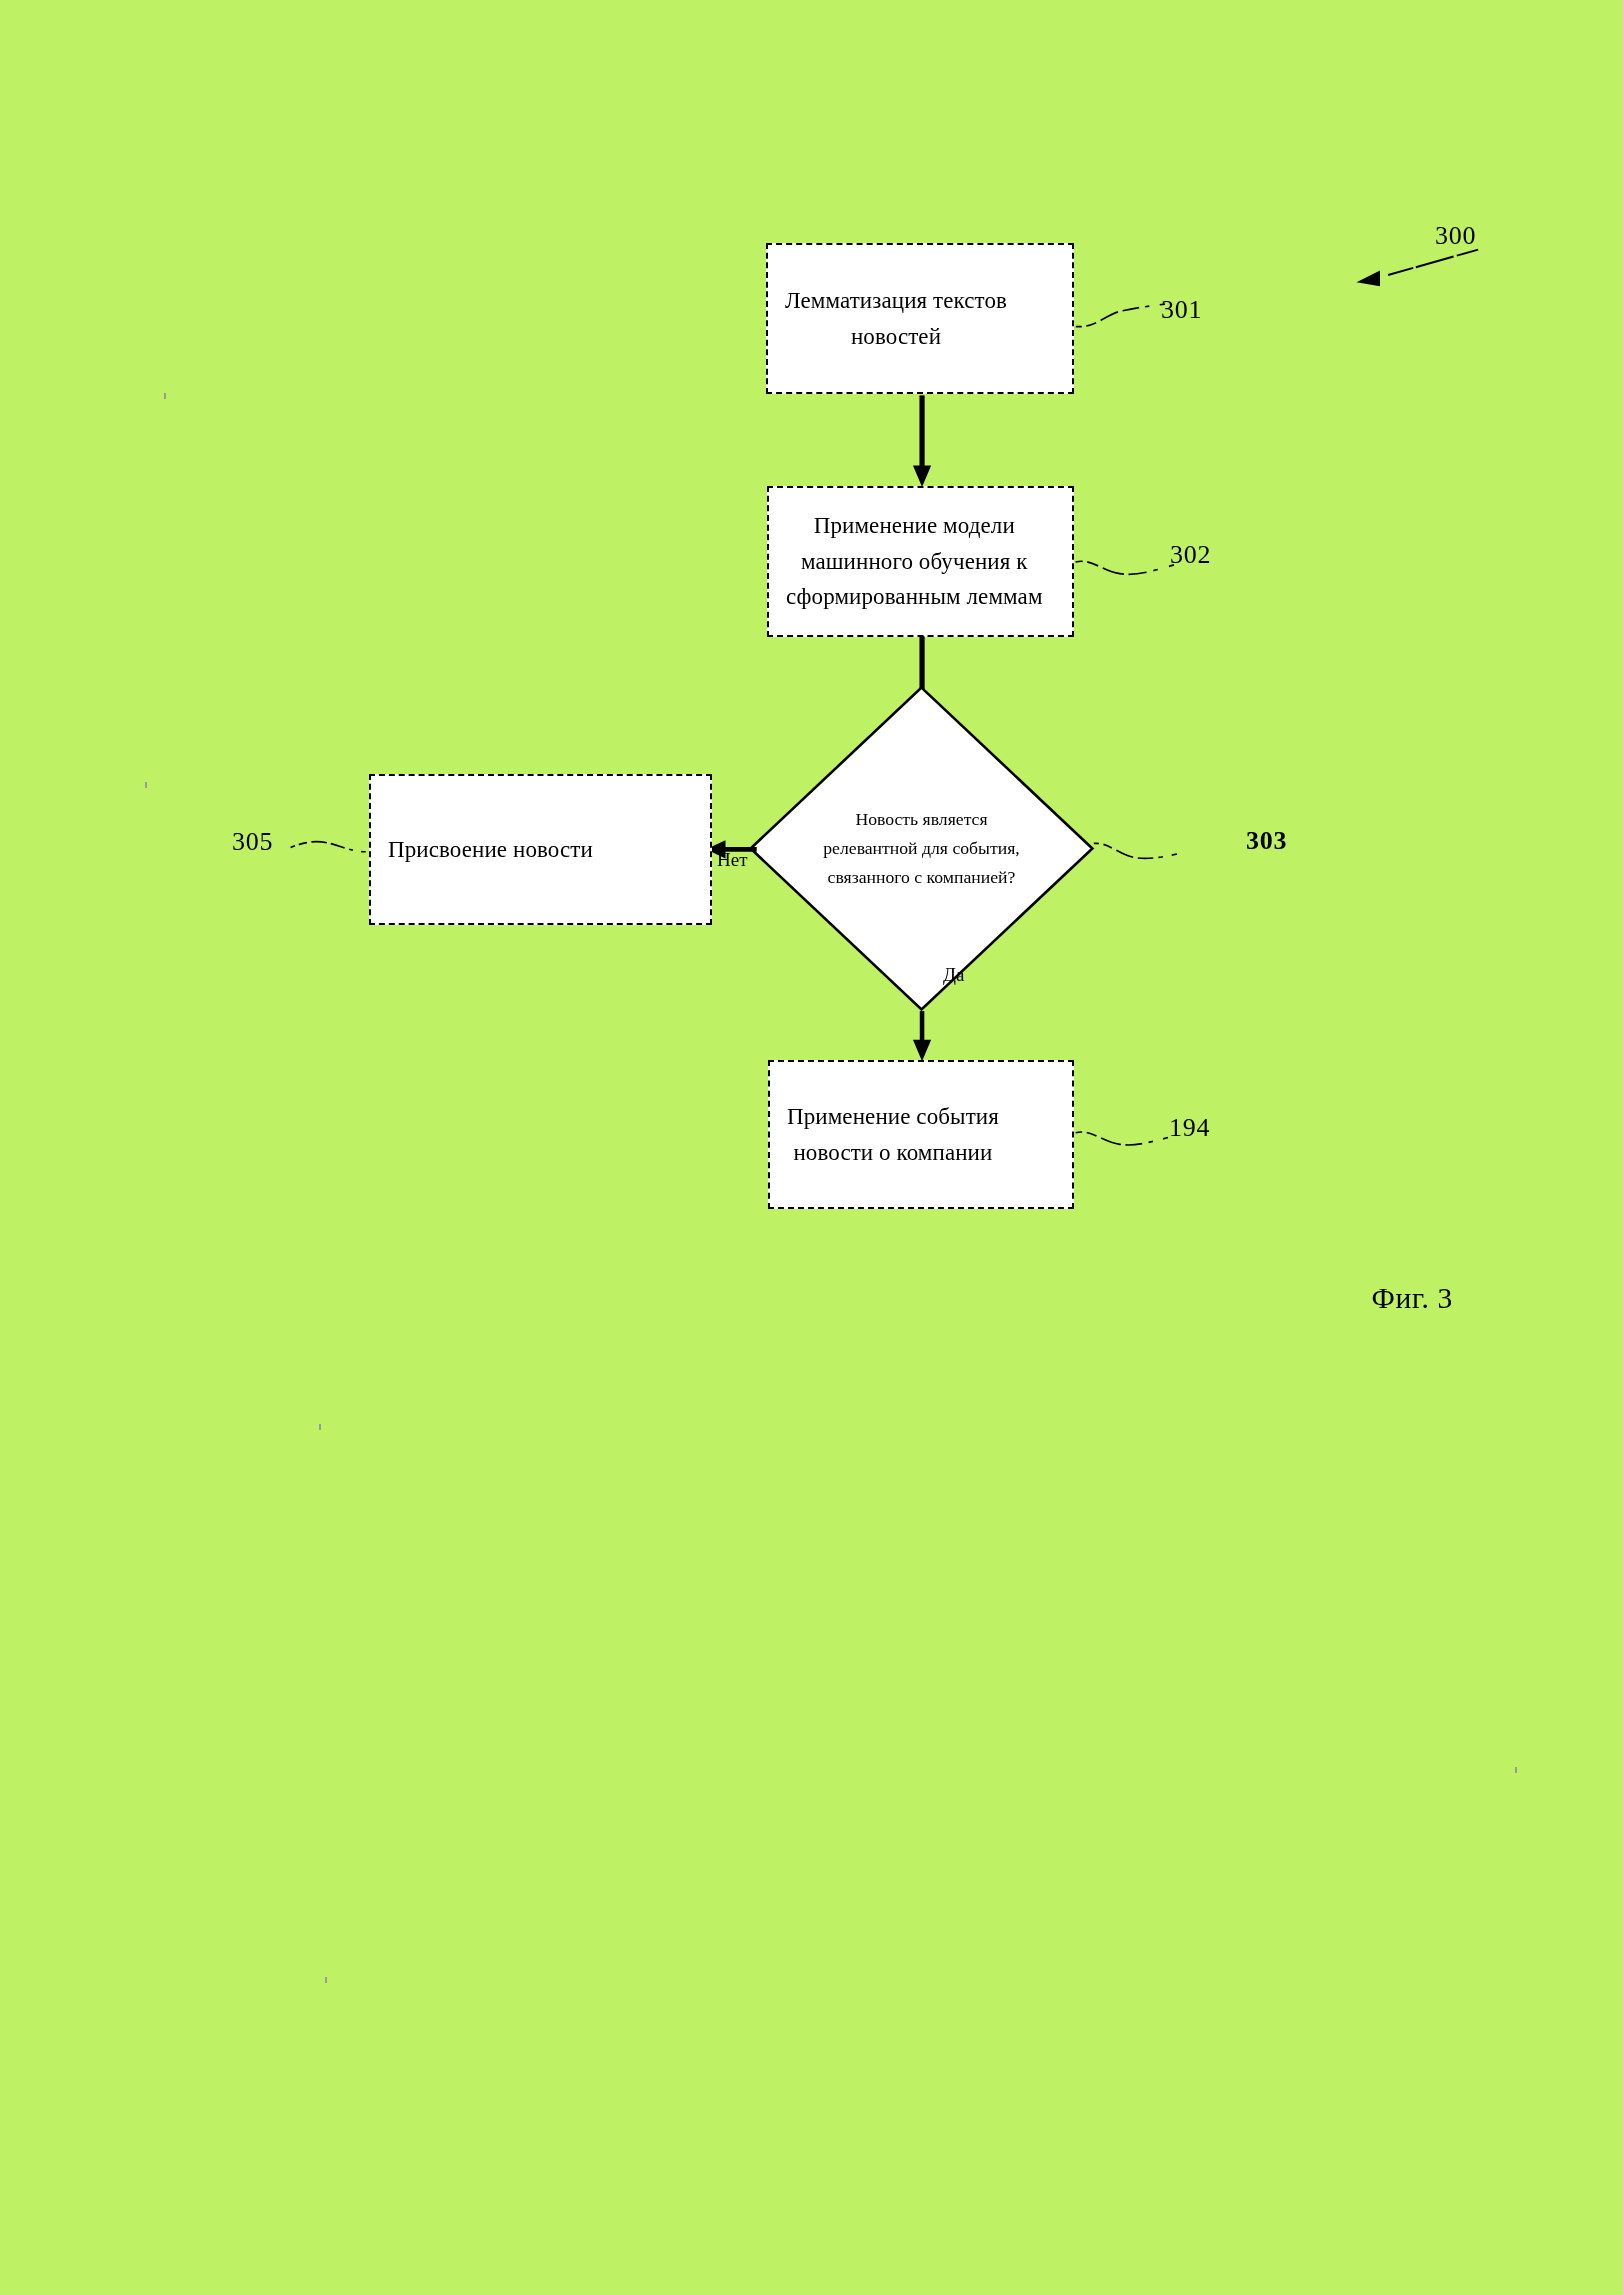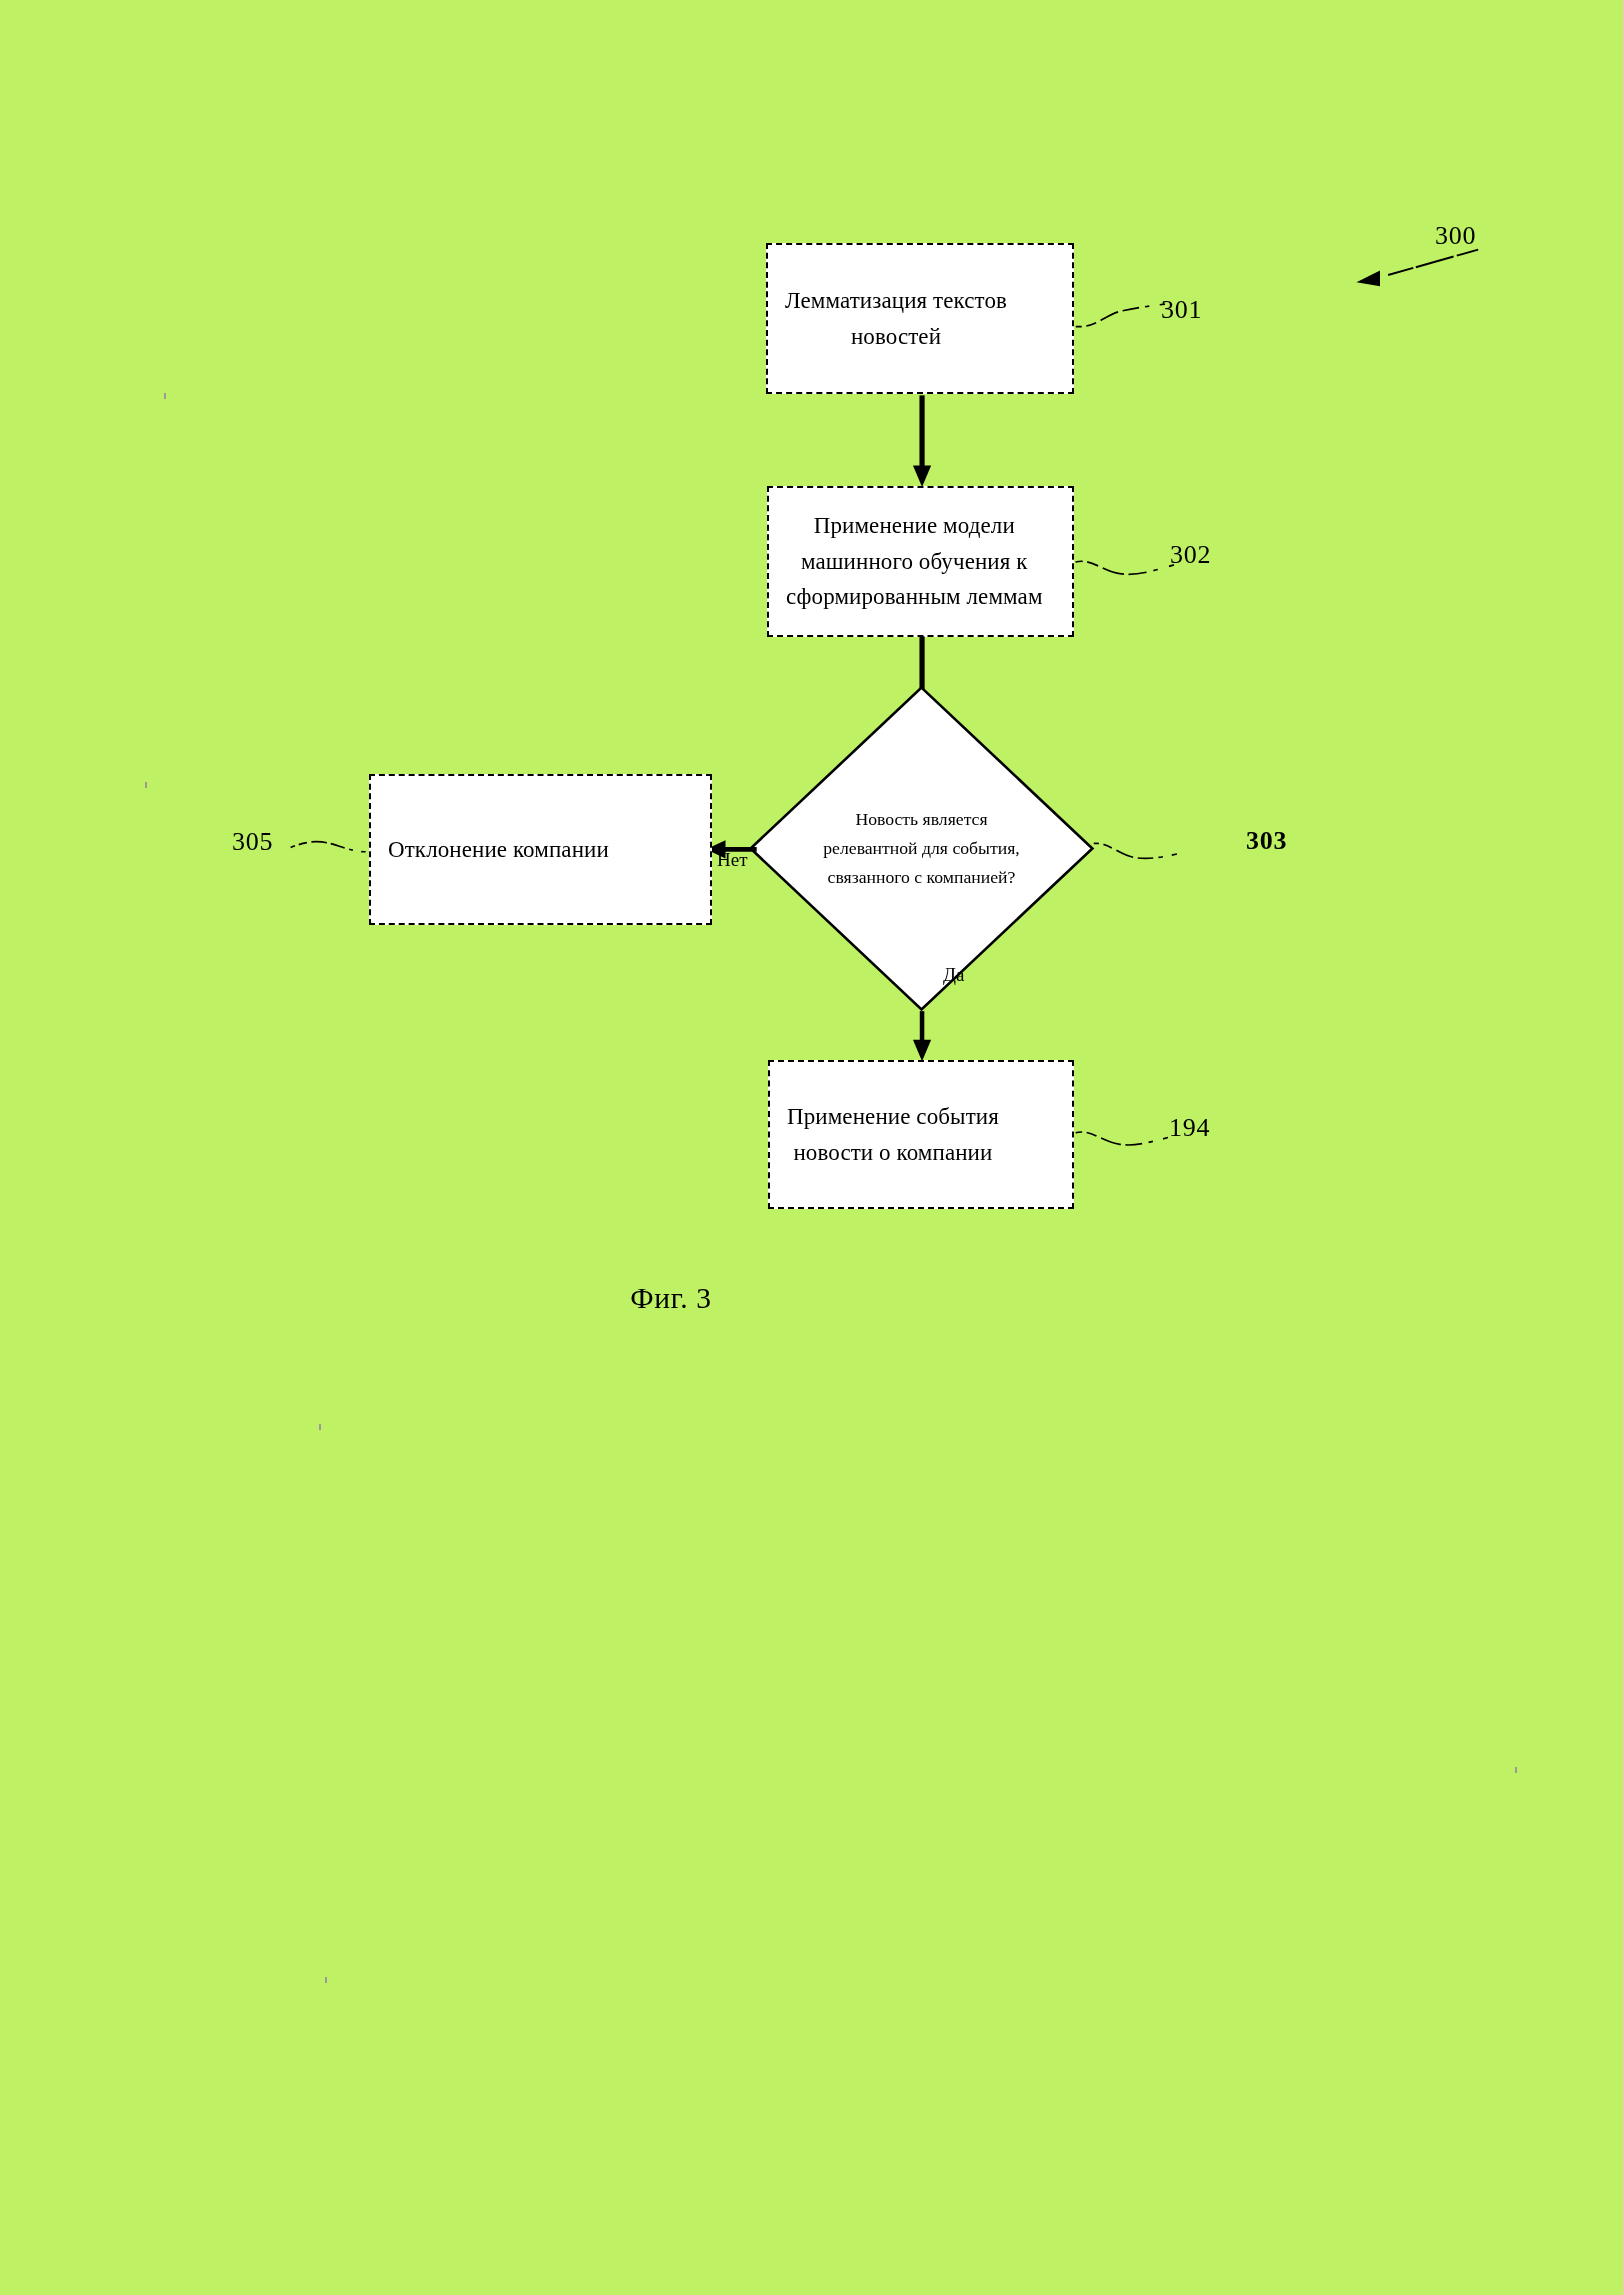--- a/index.html
+++ b/index.html
@@ -90,21 +90,21 @@
   
   .leader { position: absolute; }
   .leader svg { display: block; overflow: visible; }
 
   
   #fig-caption {
     position: absolute;
     left: 0;
     top: 1282px;
     width: 1453px;
-    text-align: center;
+    text-align: right;
     font-size: 29.5px;
     letter-spacing: 0.7px;
   }
   #fig-caption .cap-inner { margin-left: -111px; }
 
   
   .speck {
     position: absolute;
     background: #9a9a9a;
     width: 2px;
@@ -178,21 +178,21 @@
 
   <div class="conn" style="left:706px; top:837px; width:52px; height:26px;">
     <svg width="52" height="26" viewBox="0 0 80 40">
       <line x1="78" y1="19" x2="26" y2="19" stroke="#000" stroke-width="7"></line>
       <polygon points="30,5 30,33 0,19" fill="#000"></polygon>
     </svg>
   </div>
   <div class="branch-label" style="left:717px; top:801px;margin-top:48px;">Нет</div>
 
   <div class="pbox" id="box-305">
-    <div class="ptext">Отклонение компании</div>
+    <div class="ptext">Присвоение новости</div>
   </div>
   <div class="leader" style="left:288px; top:833px; width:85px; height:33px;">
     <svg width="85" height="33" viewBox="0 0 130 50">
       <path d="M 4 22 C 28 12 48 10 72 18 C 94 25 108 30 126 28" stroke="#000" stroke-width="2.6" fill="none" stroke-dasharray="7 6 13 7 24 6 22"></path>
     </svg>
   </div>
   <div class="ref" style="left:232px; top:827px;">305</div>
 
   <div class="conn" style="left:911px; top:1011px; width:26px; height:51px;">
     <svg width="26" height="51" viewBox="0 0 40 78">

